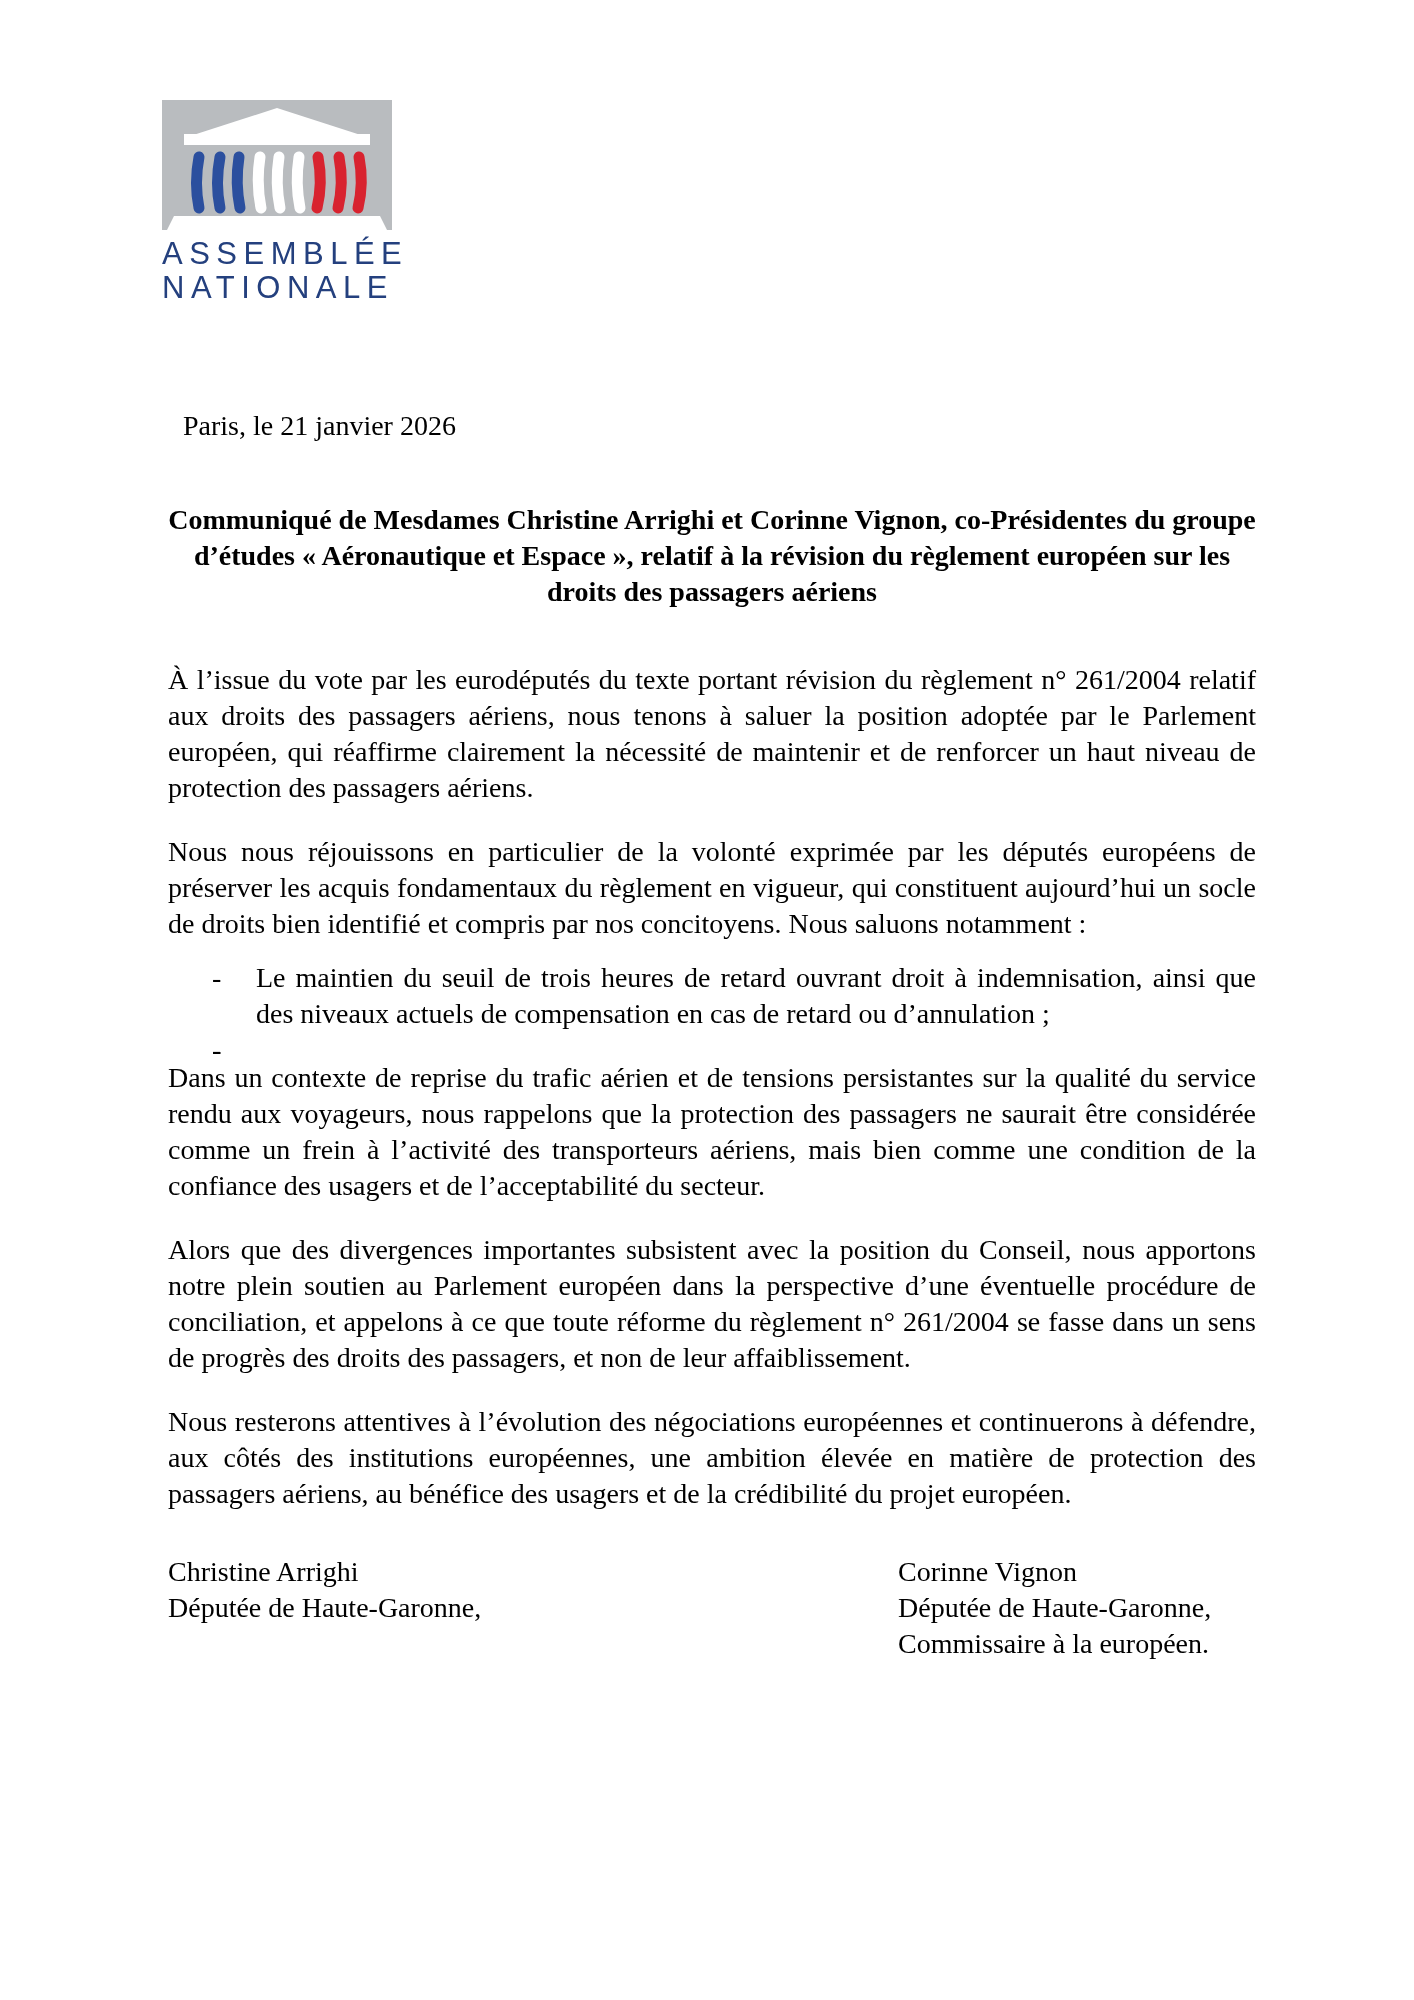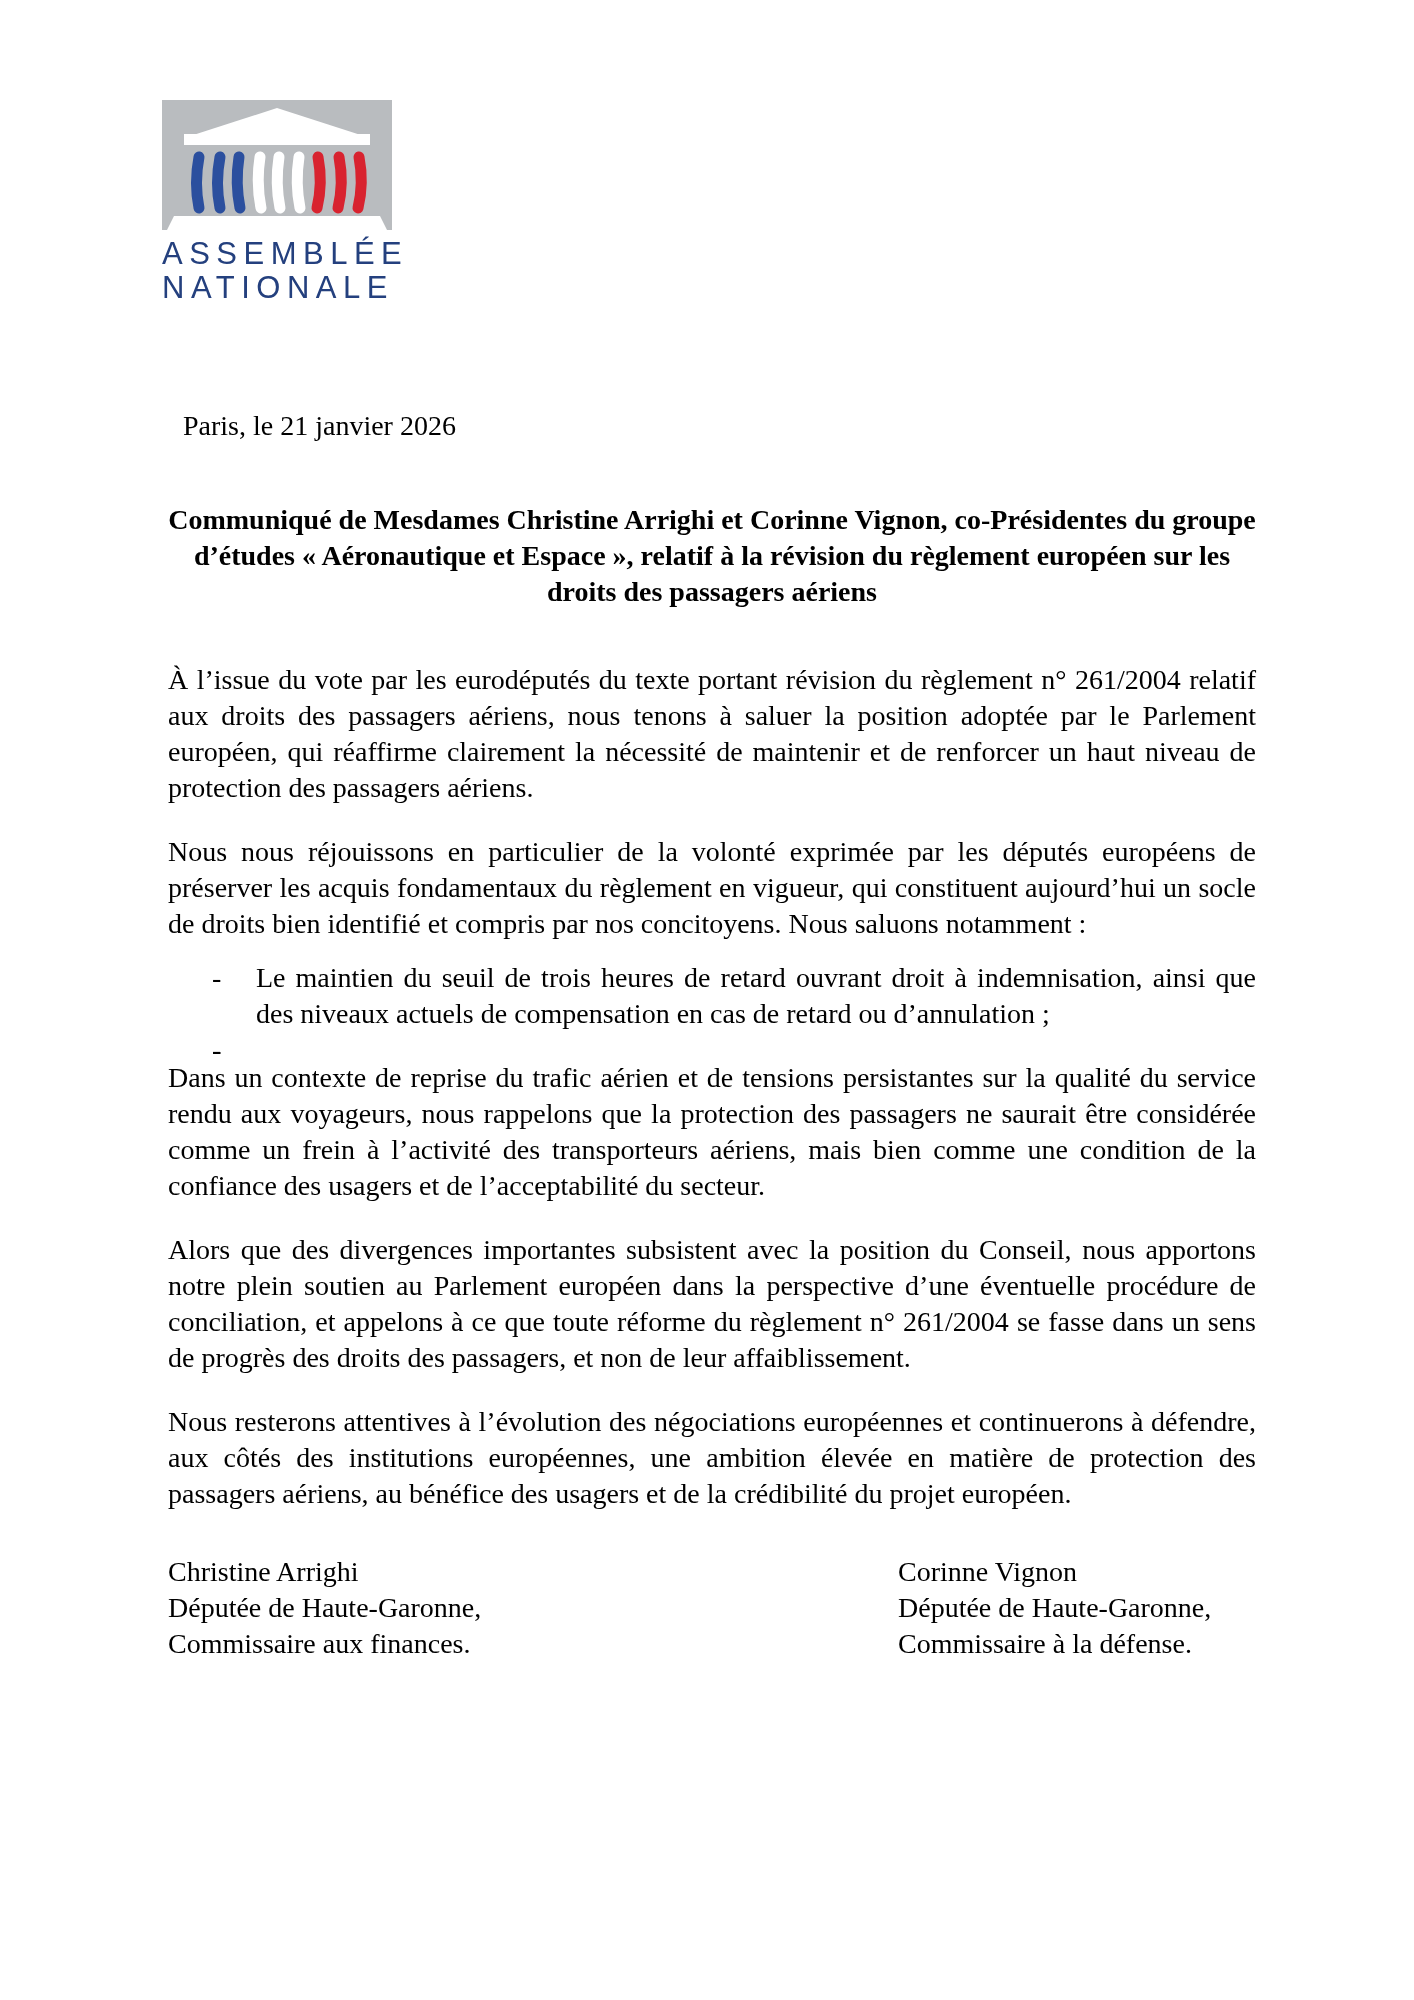--- a/index.html
+++ b/index.html
@@ -158,23 +158,22 @@
     <p class="para">Dans un contexte de reprise du trafic aérien et de tensions persistantes sur la qualité du service rendu aux voyageurs, nous rappelons que la protection des passagers ne saurait être considérée comme un frein à l’activité des transporteurs aériens, mais bien comme une condition de la confiance des usagers et de l’acceptabilité du secteur.</p>
 
     <p class="para">Alors que des divergences importantes subsistent avec la position du Conseil, nous apportons notre plein soutien au Parlement européen dans la perspective d’une éventuelle procédure de conciliation, et appelons à ce que toute réforme du règlement n° 261/2004 se fasse dans un sens de progrès des droits des passagers, et non de leur affaiblissement.</p>
 
     <p class="para">Nous resterons attentives à l’évolution des négociations européennes et continuerons à défendre, aux côtés des institutions européennes, une ambition élevée en matière de protection des passagers aériens, au bénéfice des usagers et de la crédibilité du projet européen.</p>
 
     <div class="signatures">
       <div class="sig-col-left">
         <p class="sig-line">Christine Arrighi</p>
         <p class="sig-line">Députée de Haute-Garonne,</p>
-        <p class="sig-line">Commissaire aux finances.</p>
       </div>
       <div class="sig-col-right">
         <p class="sig-line">Corinne Vignon</p>
         <p class="sig-line">Députée de Haute-Garonne,</p>
-        <p class="sig-line">Commissaire à la défense.</p>
+        <p class="sig-line">Commissaire à la européen.</p>
       </div>
     </div>
 
   </div>
 </div>
 
 </body></html>

